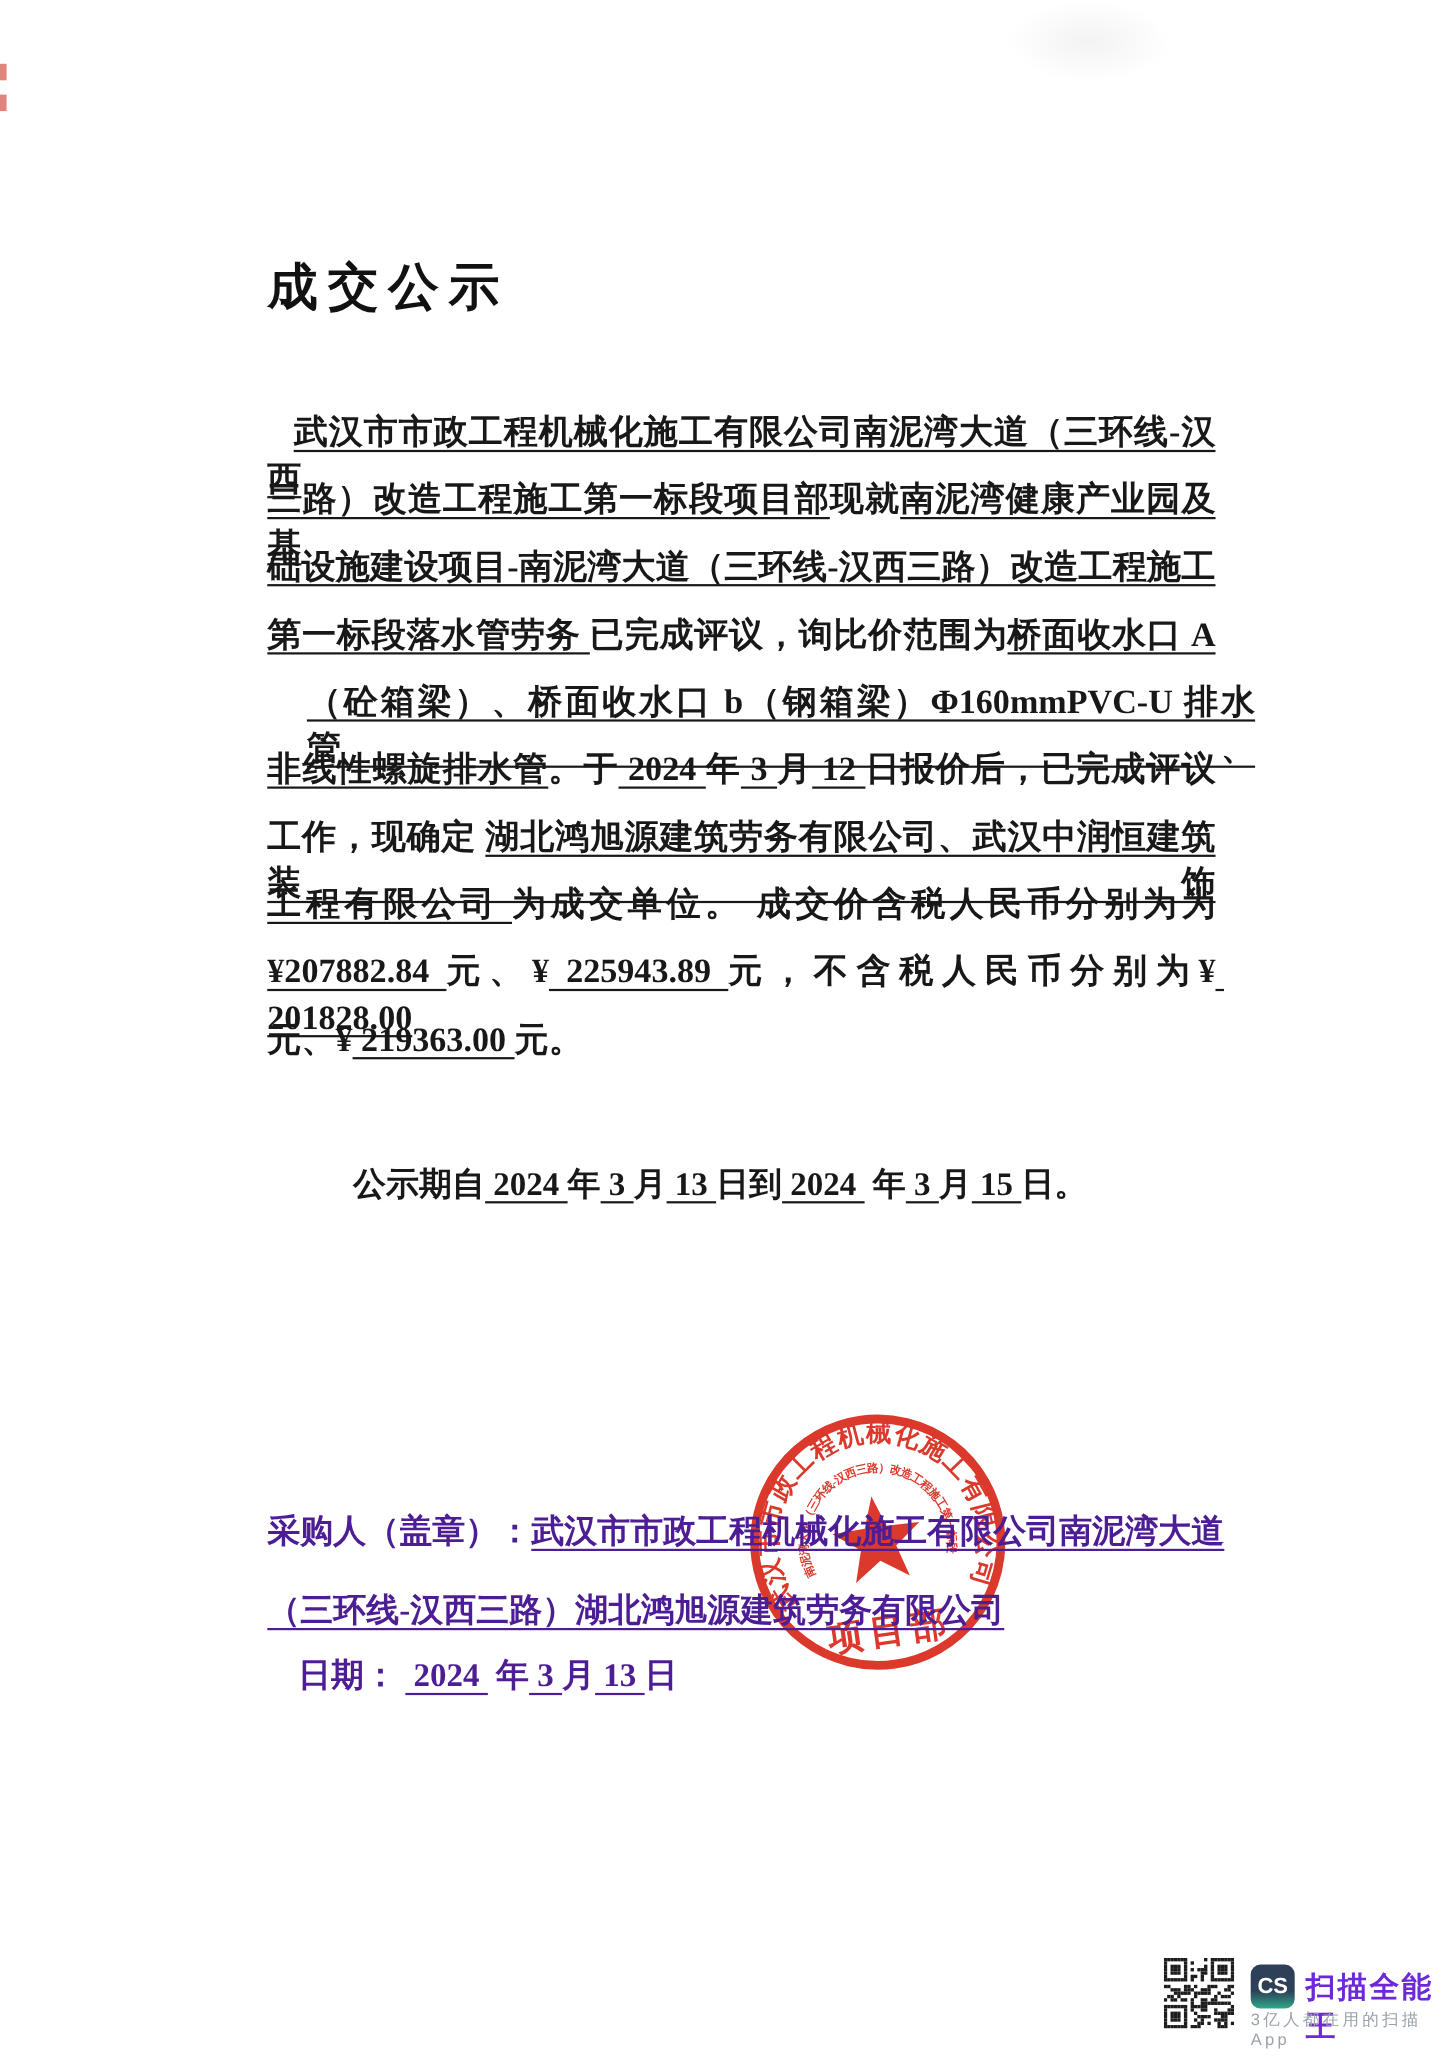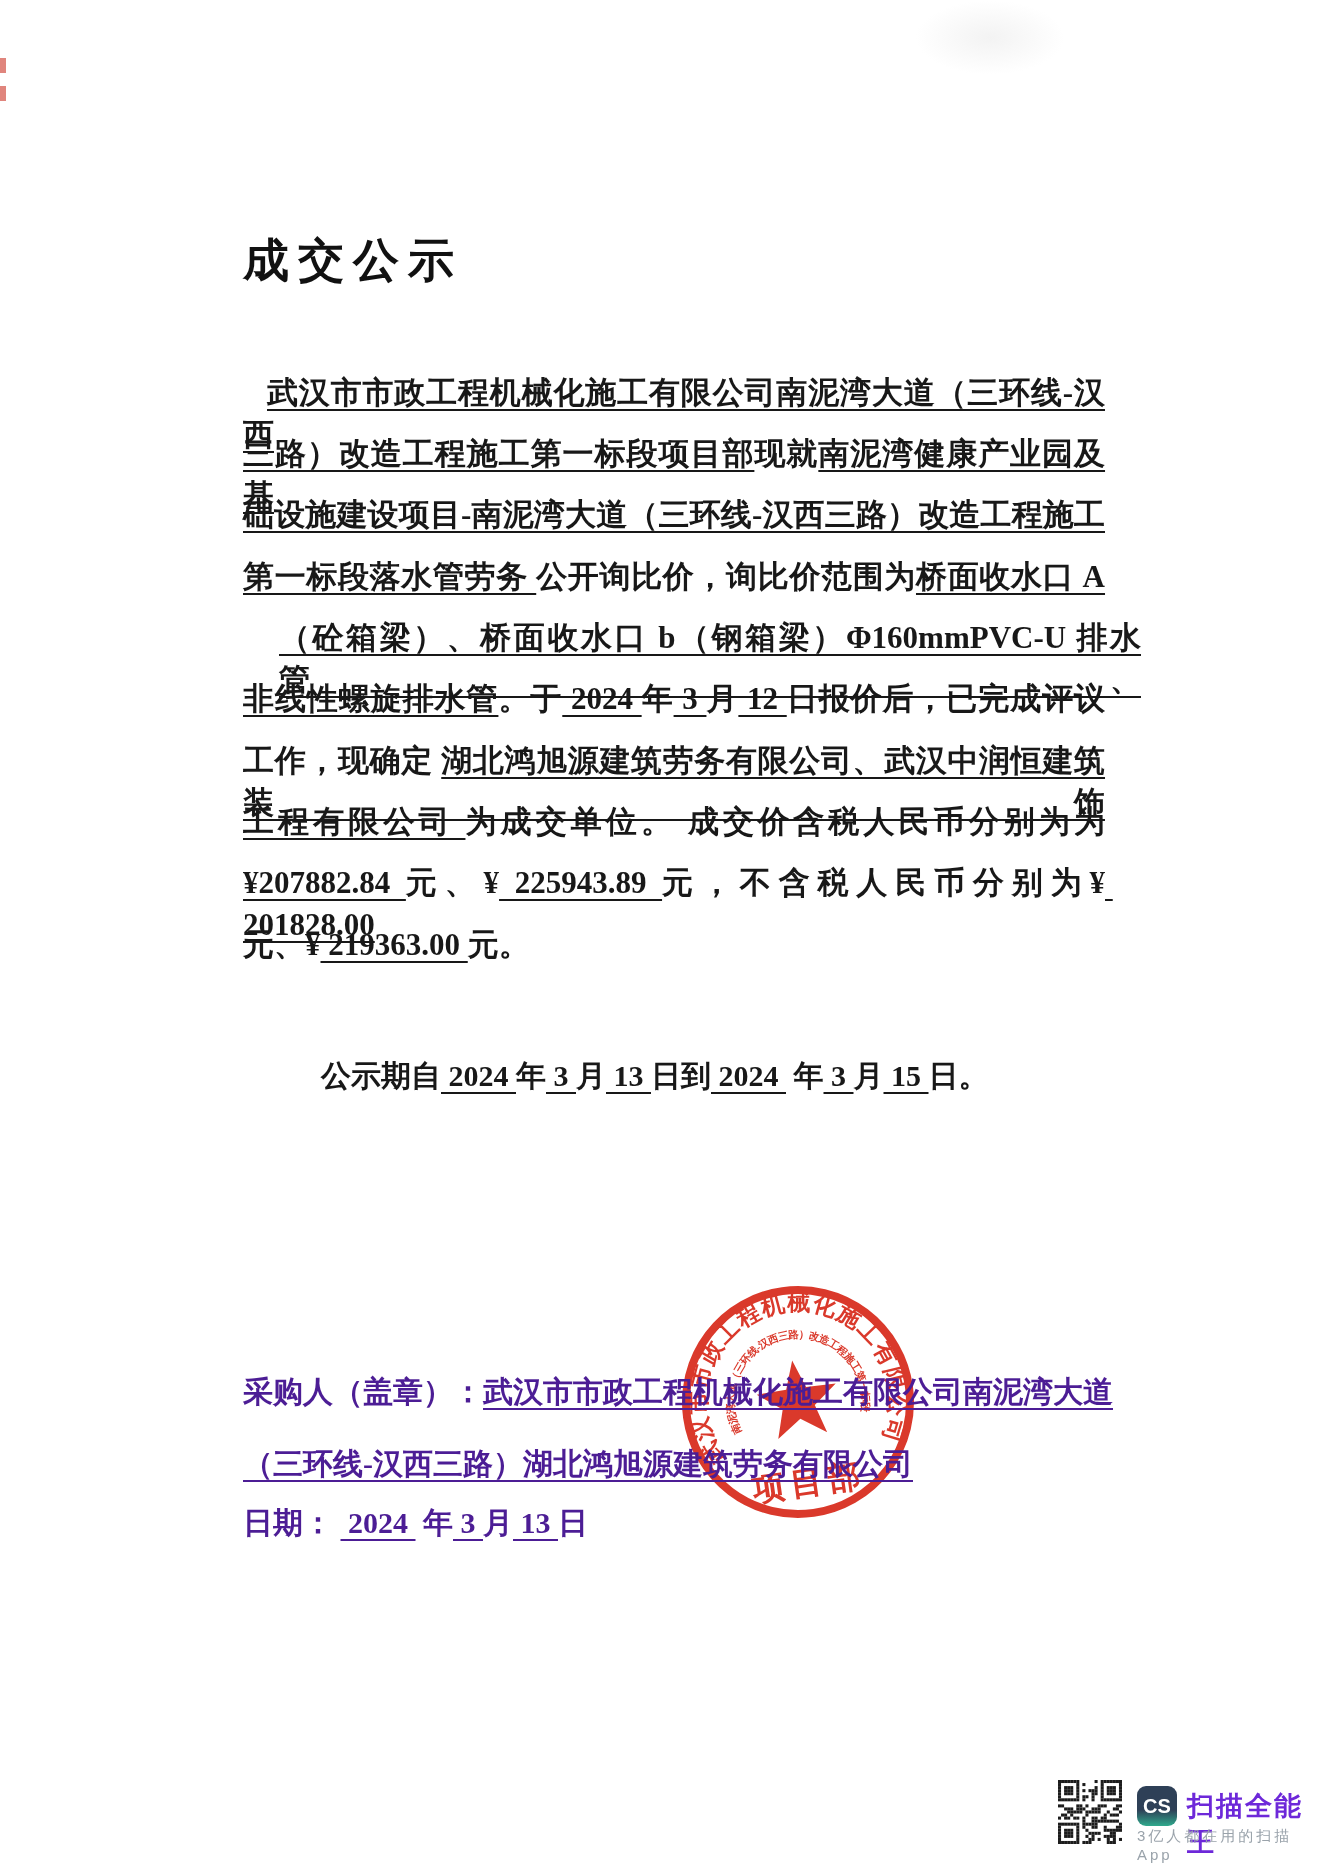--- a/index.html
+++ b/index.html
@@ -87,33 +87,33 @@
     <polygon fill="#d7291a" points="130,88 140,116.2 169.9,117 146.2,135.3 154.7,164 130,147 105.3,164 113.8,135.3 90.1,117 120,116.2"></polygon>
     <text x="130" y="222" font-size="32" font-weight="700" fill="#d7291a" text-anchor="middle" letter-spacing="6">项目部</text>
   </svg>
 
   <div class="textlayer">
     <div class="title">成交公示</div>
 
     <div class="bline jline indent" style="top:372px;"><span class="u">武汉市市政工程机械化施工有限公司南泥湾大道（三环线-汉西</span></div>
     <div class="bline jline" style="top:433px;"><span class="u">三路）改造工程施工第一标段项目部</span><span>现就</span><span class="u">南泥湾健康产业园及基</span></div>
     <div class="bline jline" style="top:494px;"><span class="u">础设施建设项目-南泥湾大道（三环线-汉西三路）改造工程施工</span></div>
-    <div class="bline jline" style="top:556px;"><span class="u">第一标段落水管劳务 </span><span>公开询比价，询比价范围为</span><span class="u">桥面收水口 A</span></div>
+    <div class="bline jline" style="top:556px;"><span class="u">第一标段落水管劳务 </span><span>已完成评议，询比价范围为</span><span class="u">桥面收水口 A</span></div>
     <div class="bline jline" style="top:617px;margin-left:36px;"><span class="u">（砼箱梁）、桥面收水口 b（钢箱梁）Φ160mmPVC-U 排水管、</span></div>
     <div class="bline jline" style="top:678px;"><span class="u">非线性螺旋排水管</span><span>。于</span><span class="u"> 2024 </span><span>年</span><span class="u"> 3 </span><span>月</span><span class="u"> 12 </span><span>日报价后，已完成评议</span></div>
     <div class="bline jline" style="top:740px;"><span>工作，现确定 </span><span class="u">湖北鸿旭源建筑劳务有限公司、武汉中润恒建筑装饰</span></div>
     <div class="bline jline" style="top:801px;"><span class="u">工程有限公司 </span><span>为成交单位。 成交价含税人民币分别为为</span></div>
     <div class="bline jline" style="top:862px;"><span class="u">¥207882.84 </span><span>元、¥</span><span class="u"> 225943.89 </span><span>元，不含税人民币分别为¥</span><span class="u"> 201828.00</span></div>
     <div class="bline" style="top:924px;"><span>元、¥</span><span class="u"> 219363.00 </span><span>元。</span></div>
 
     <div class="notice"><span>公示期自</span><span class="u"> 2024 </span><span>年</span><span class="u"> 3 </span><span>月</span><span class="u"> 13 </span><span>日到</span><span class="u"> 2024 </span><span> 年</span><span class="u"> 3 </span><span>月</span><span class="u"> 15 </span><span>日。</span></div>
 
     <div class="sigline" style="top:1372px;"><span>采购人（盖章）：</span><span class="u">武汉市市政工程机械化施工有限公司南泥湾大道</span></div>
     <div class="sigline" style="top:1444px;"><span class="u">（三环线-汉西三路）湖北鸿旭源建筑劳务有限公司</span></div>
-    <div class="sigline" style="top:1503px;"><span>日期： </span><span class="u"> 2024 </span><span> 年</span><span class="u"> 3 </span><span>月</span><span class="u"> 13 </span><span>日</span></div>
+    <div class="sigline" style="top:1503px;margin-left:28px;"><span>日期： </span><span class="u"> 2024 </span><span> 年</span><span class="u"> 3 </span><span>月</span><span class="u"> 13 </span><span>日</span></div>
   </div>
 
   <svg class="footer-qr" viewBox="0 0 63 63">
     <rect x="0" y="0" width="63" height="63" fill="#ffffff"></rect>
     <g id="qr-modules" fill="#1c1c1c">
         <rect x="0" y="0" width="3" height="3"></rect>
         <rect x="3" y="0" width="3" height="3"></rect>
         <rect x="6" y="0" width="3" height="3"></rect>
         <rect x="9" y="0" width="3" height="3"></rect>
         <rect x="12" y="0" width="3" height="3"></rect>

